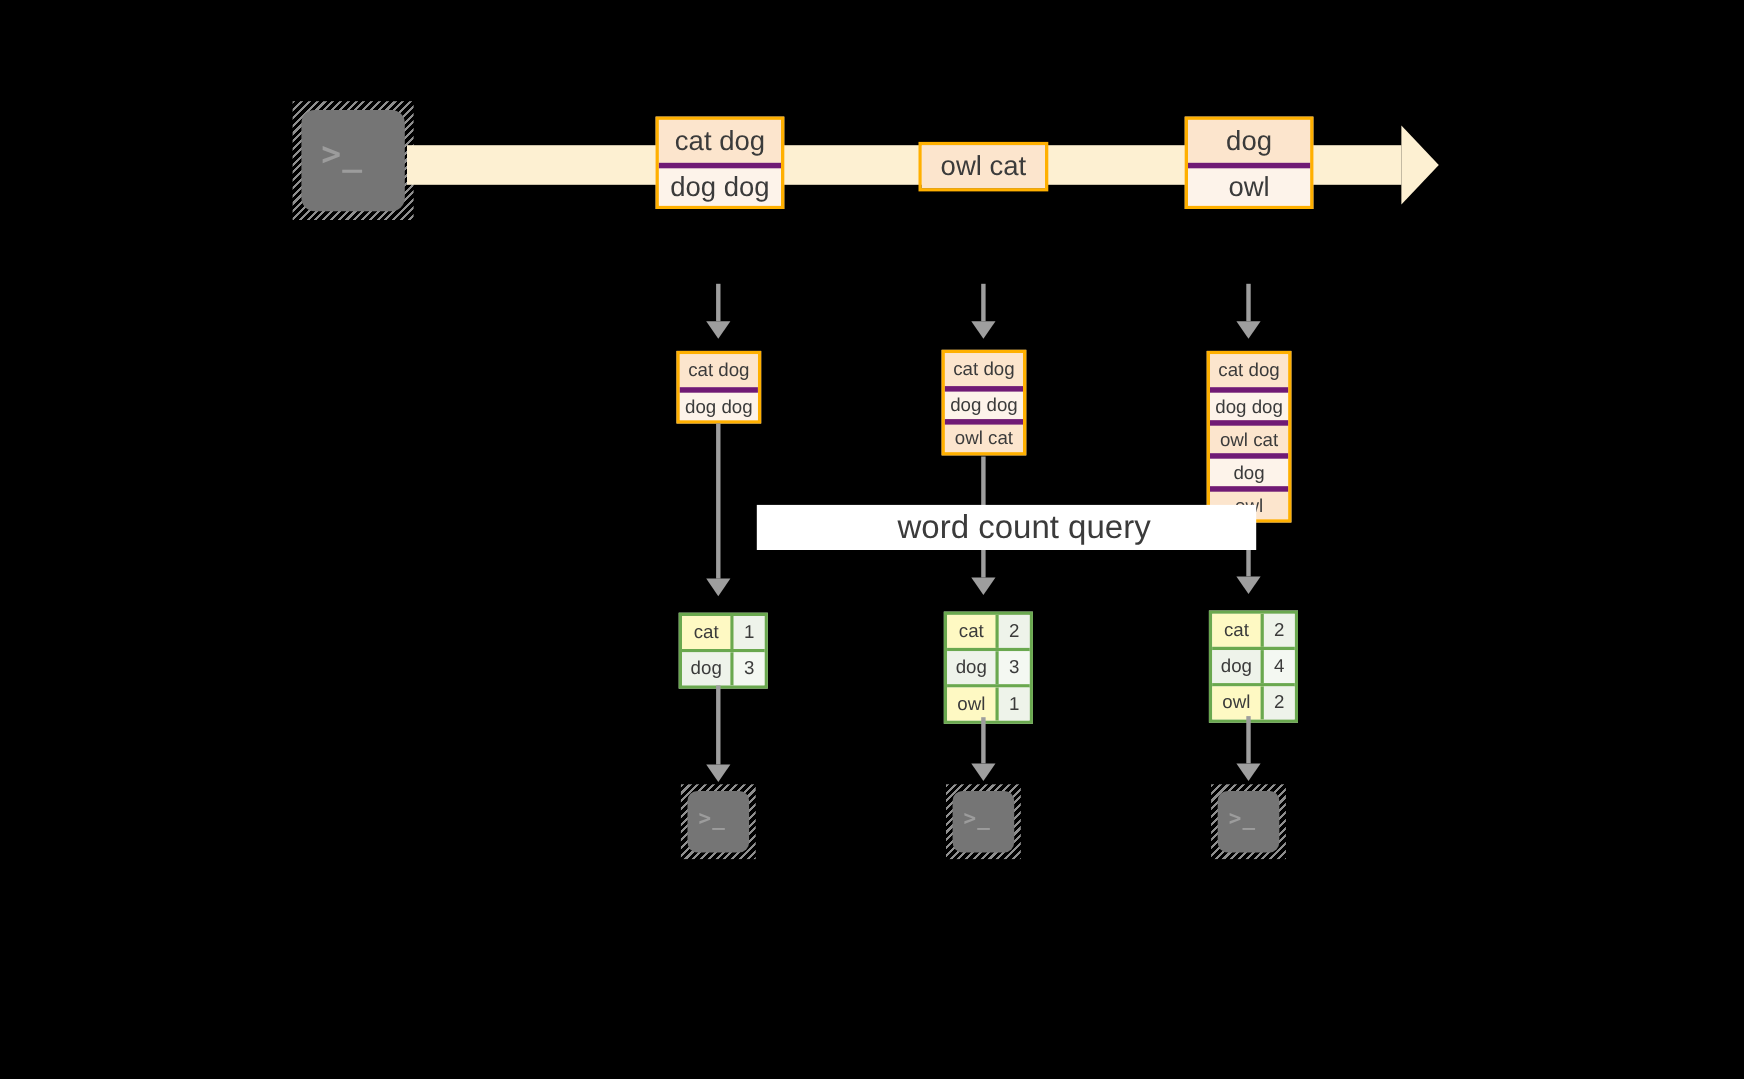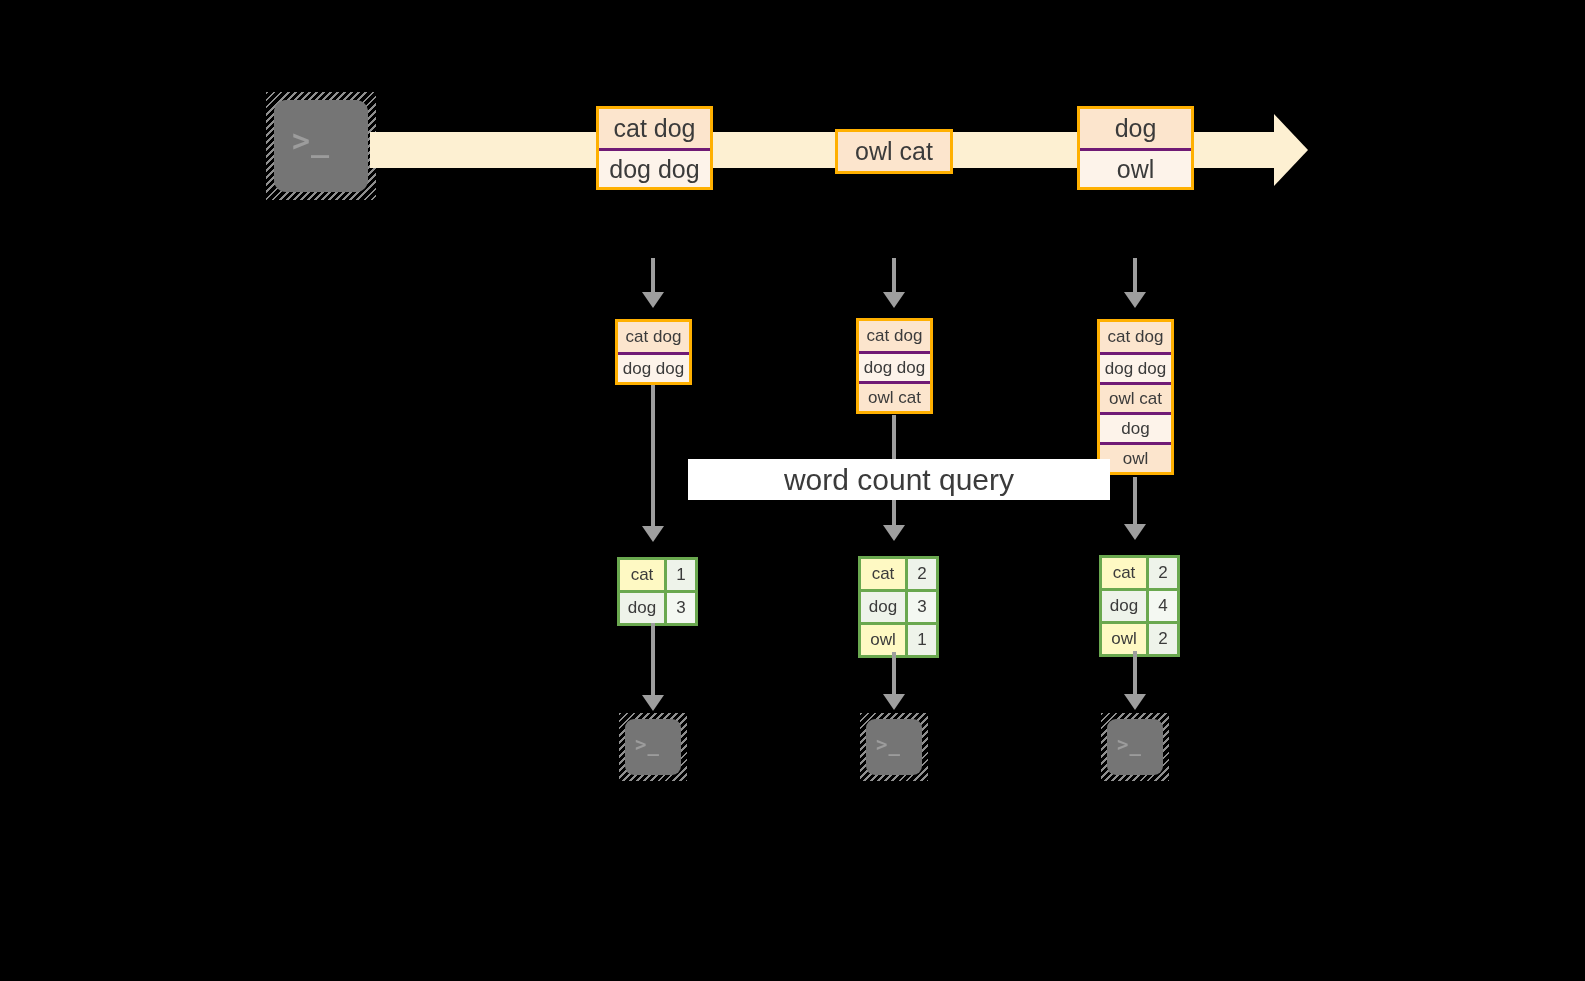--- a/index.html
+++ b/index.html
@@ -74,21 +74,21 @@
   }
   .msgbox .row {
     box-sizing: border-box;
     display: flex;
     align-items: center;
     justify-content: center;
     background: #fce5cd;
     white-space: nowrap;
   }
   .msgbox .row.alt { background: #fdf3ea; }
-  .msgbox .row + .row { border-top: 3px solid #701a75; }
+  .msgbox .row + .row { border-top: 5px solid #701a75; }
 
   .msgbox.big .row { font-size: 25px; height: 39px; }
   .msgbox.mini .row { font-size: 17px; height: 30px; }
 
   
   .ctable {
     position: absolute;
     box-sizing: border-box;
     border: 3px solid #6aa84f;
     background: #e7efe1;
@@ -276,15 +276,15 @@
   </div>
 
   <div class="vline" style="left:1133px; top:651px; height:43px;"></div>
   <div class="vhead" style="left:1124px; top:694px;"></div>
 
   <div class="terminal small" style="left:1101px; top:713px; width:68px; height:68px;">
     <div class="screen"></div>
     <div class="prompt" style="left:16px; top:22px; font-size:19px;">&gt;_</div>
   </div>
 
-  <div class="querylabel" style="left:688px; top:459px; width:422px; height:41px;">word count query</div>
+  <div class="querylabel" style="left:688px; top:459px; width:422px; height:41px;padding-left:32px;">word count query</div>
 
 </div>
 
 </body></html>

